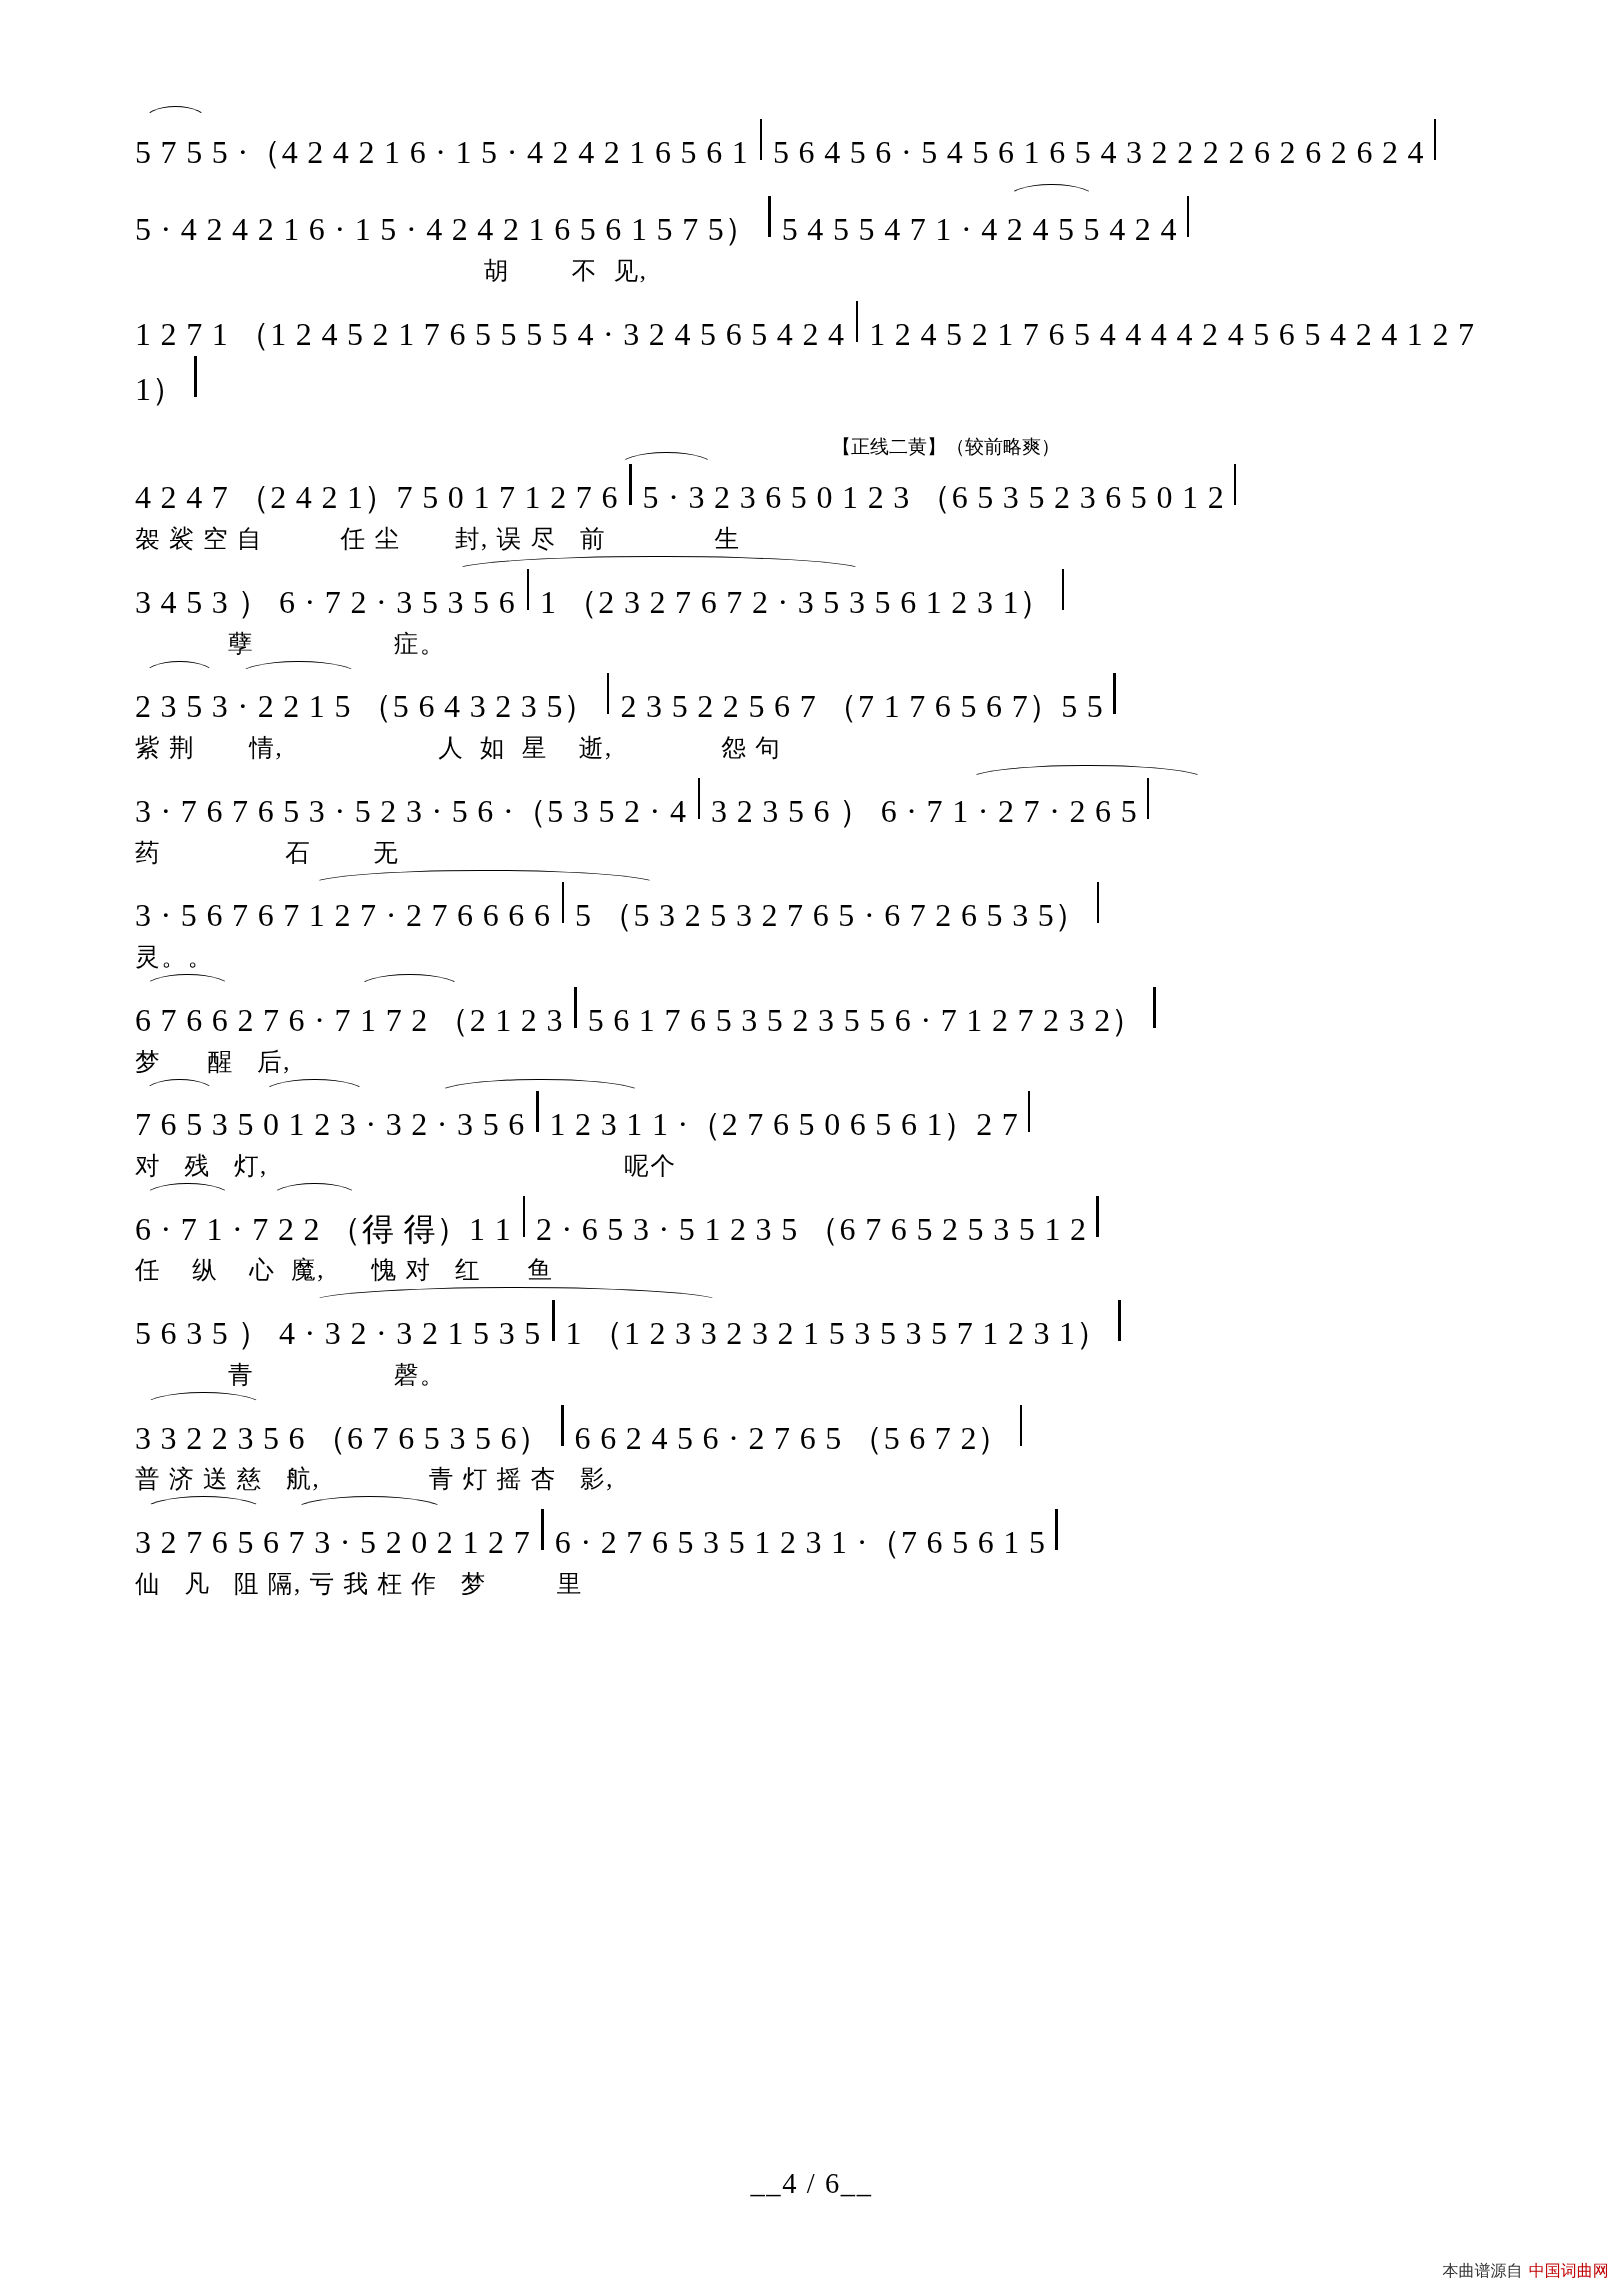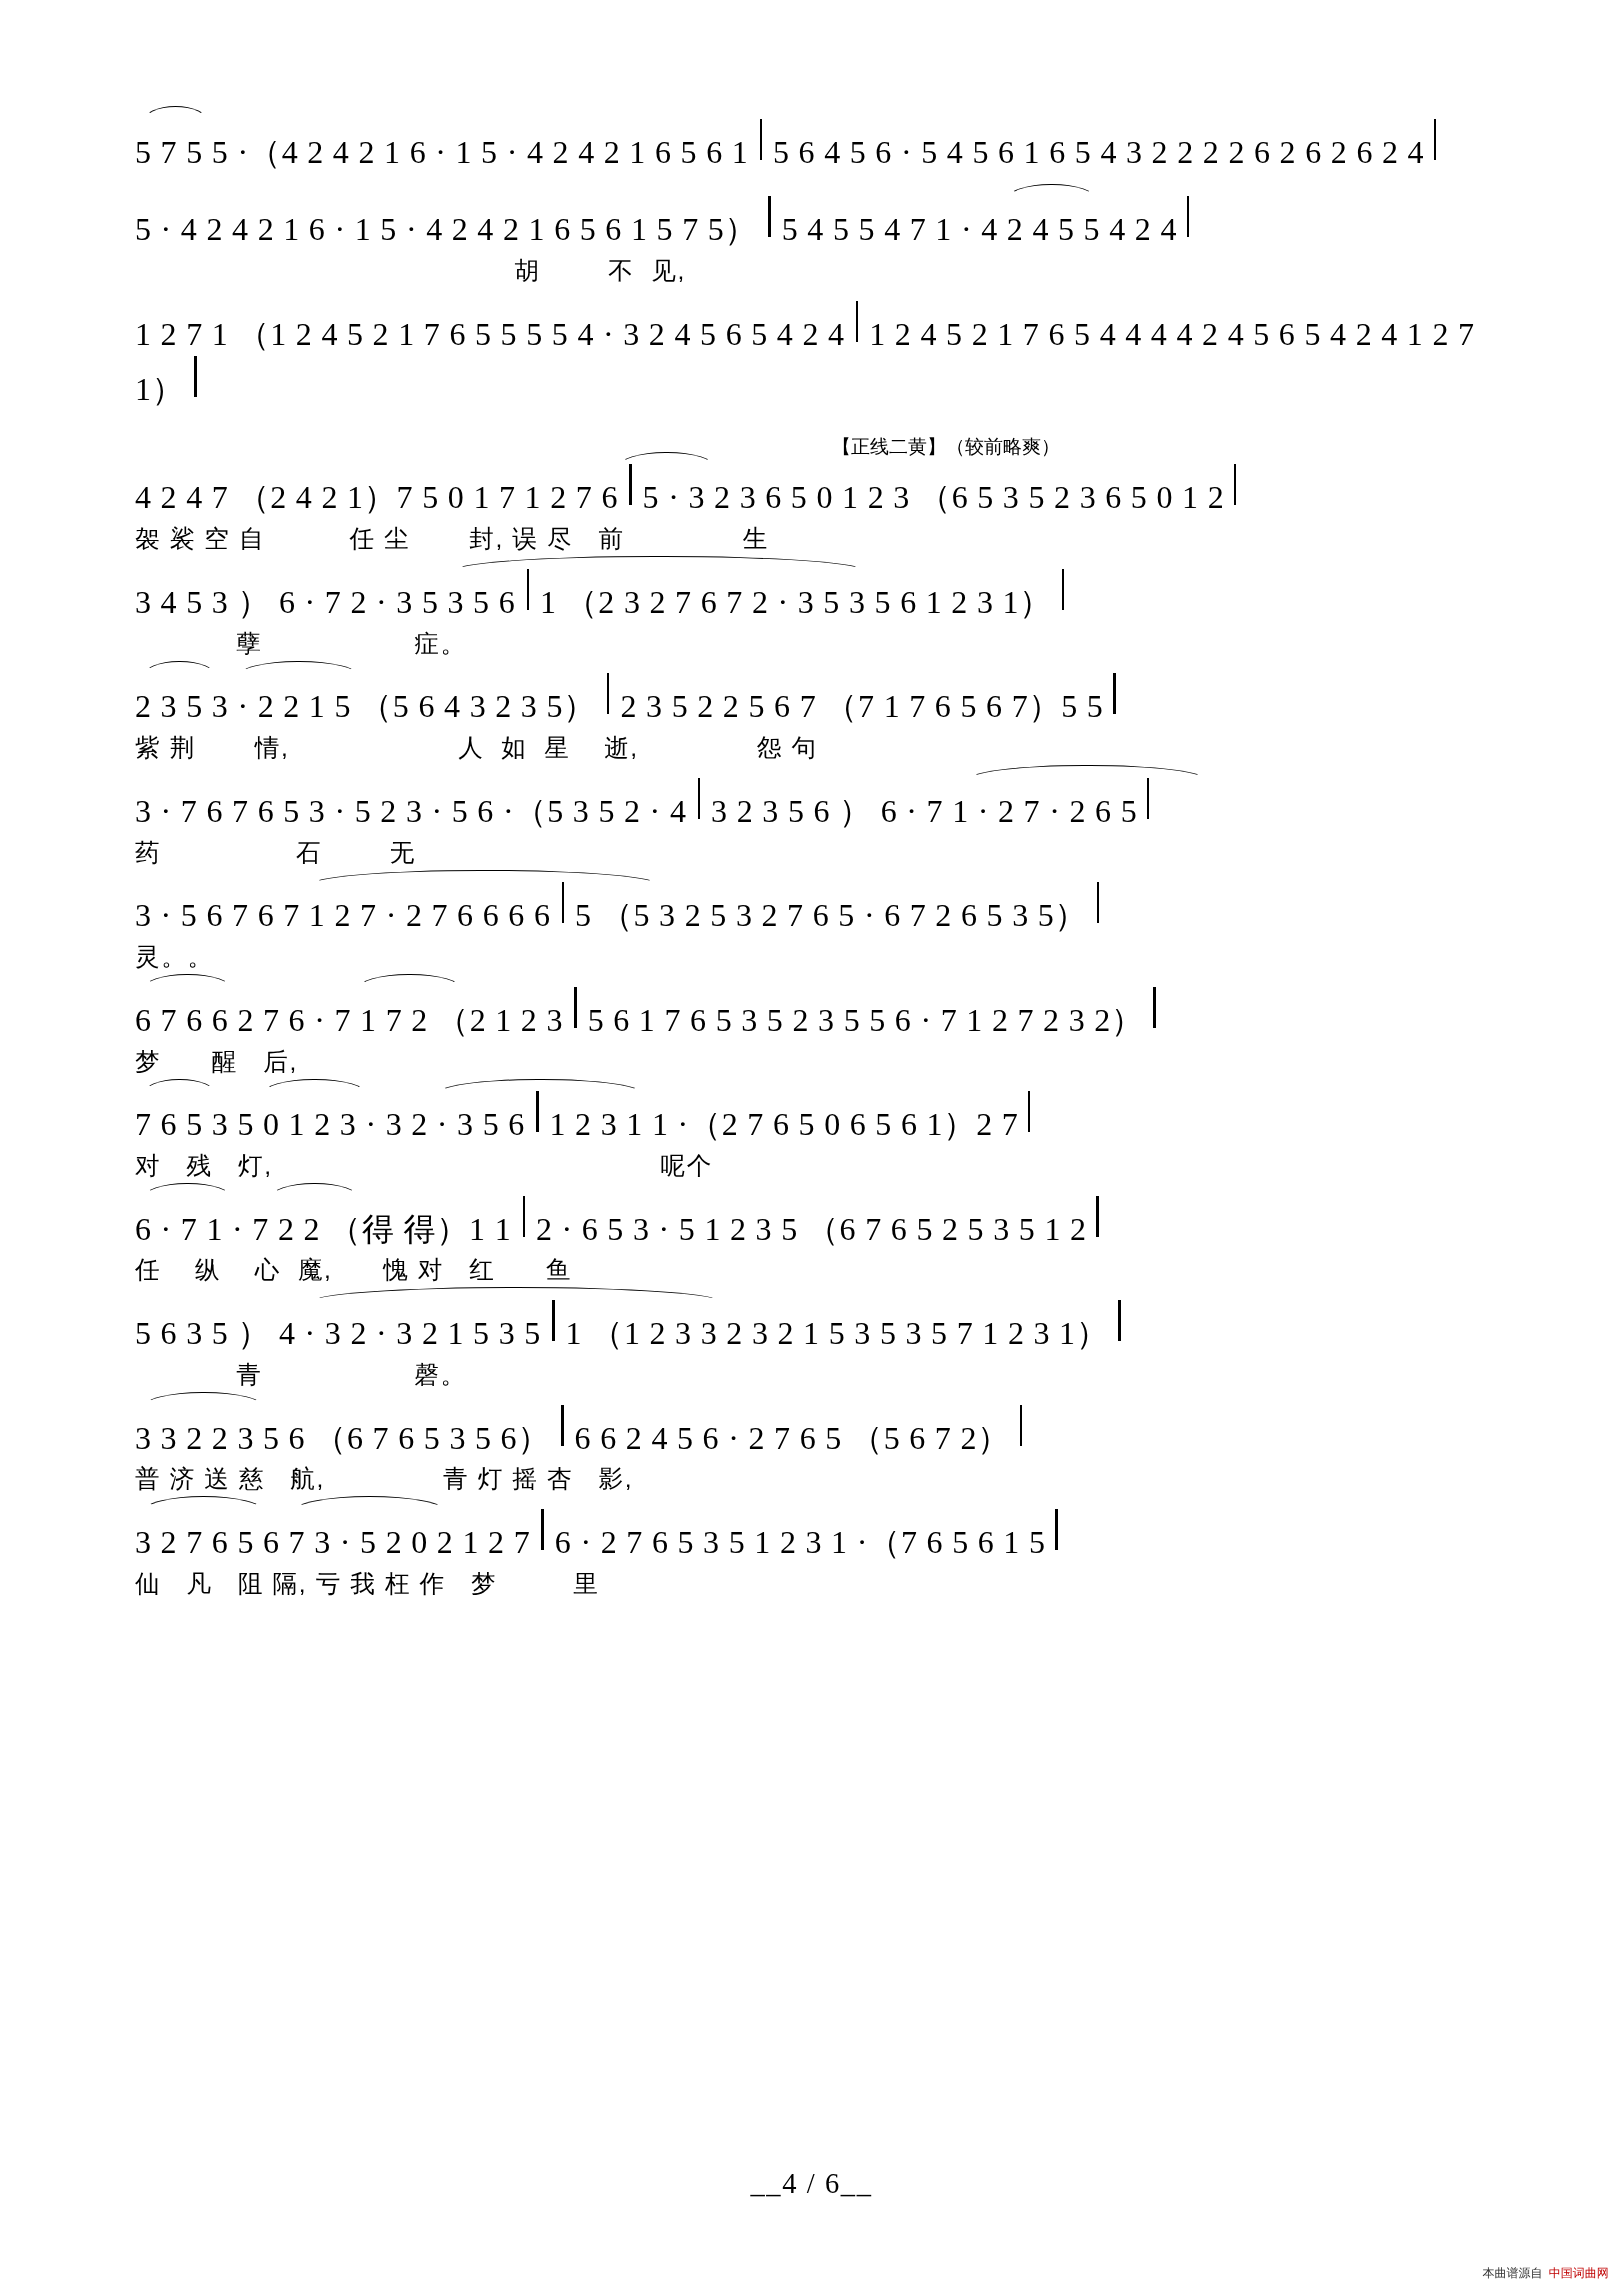--- a/index.html
+++ b/index.html
@@ -45,21 +45,21 @@
 
   .notes {
     font-family: "Liberation Serif", serif;
     font-size: 32px;
     letter-spacing: 0.8px;
     line-height: 43px;
     position: relative;
     z-index: 2;
   }
   .lyrics {
-    font-family: Liberation Sans, sans-serif;
+    font-family: Liberation Serif, serif;
     font-size: 24.6px;
     line-height: 35px;
     letter-spacing: 1.6px;
     margin-top: 1.6px;
     height: 35px;
     white-space: pre;
   }
   .lyrics.empty { height: 8px; }
 
   .rowwrap { position: relative; }
@@ -91,21 +91,21 @@
     text-align: center;
     font-family: Liberation Serif, serif;
     font-size: 28.5px;
     letter-spacing: 1.6px;
   }
   .credit {
     position: absolute;
     right: 14.3px;
     bottom: 12.7px;
     font-family: "Liberation Sans", sans-serif;
-    font-size: 12px;
+    font-size: 16px;
     color: #333;
   }
   .credit .site { color: #c00000; margin-left: 6.3px; }
 </style>
 </head>
 <body>
 
 <div class="page">
 
   <div class="system">

